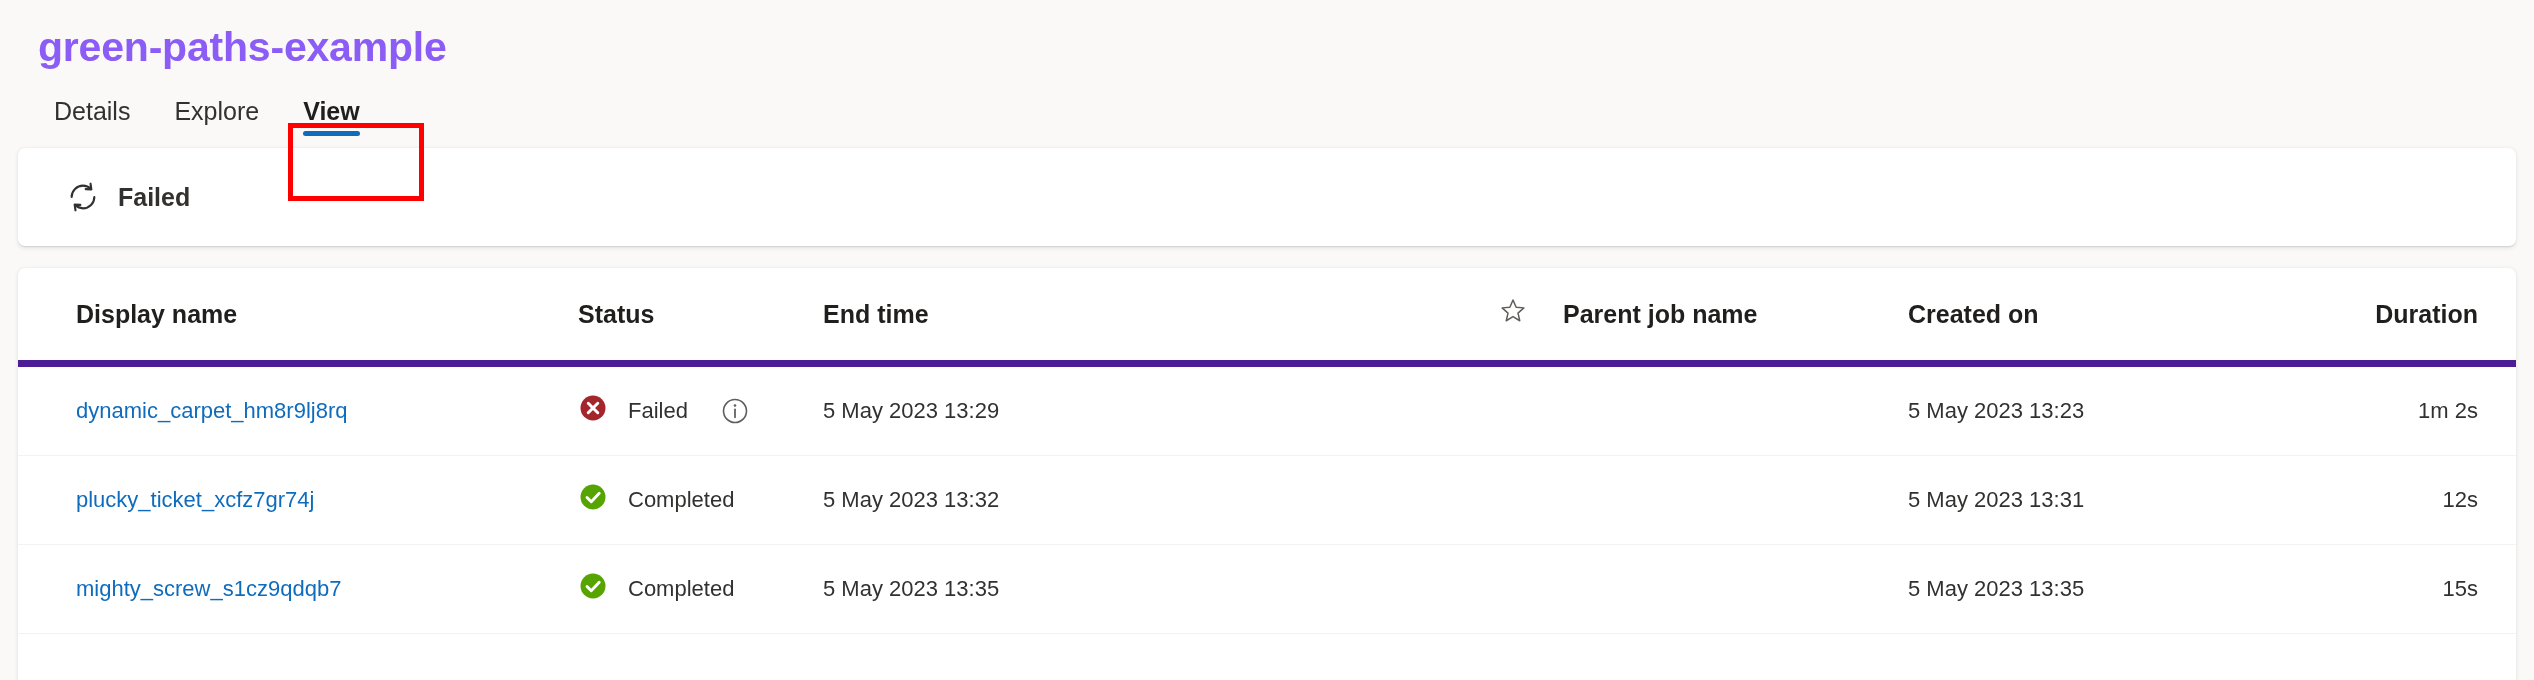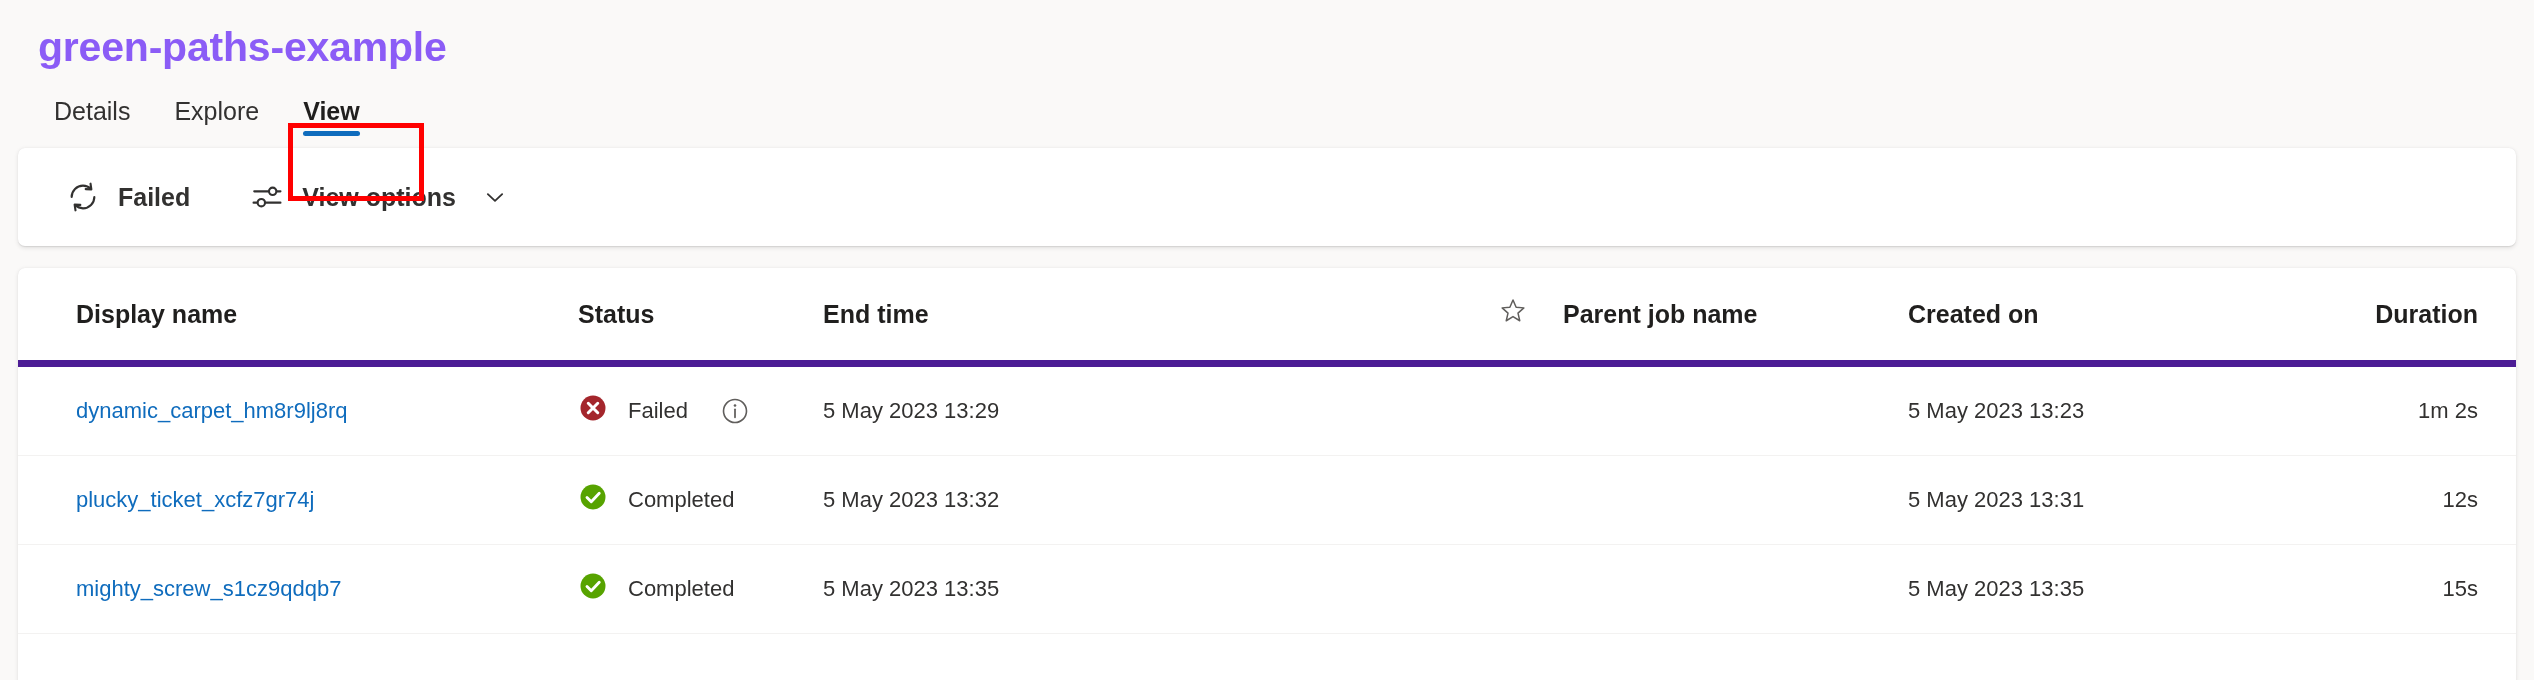--- a/index.html
+++ b/index.html
@@ -199,38 +199,20 @@
         <svg width="34" height="34" viewBox="0 0 24 24" fill="none" aria-hidden="true">
           <path d="M20 12a8 8 0 0 1-8 8 8 8 0 0 1-5.6-2.3" stroke="#323130" stroke-width="1.5" stroke-linecap="round"></path>
           <path d="M4 12a8 8 0 0 1 8-8 8 8 0 0 1 5.6 2.3" stroke="#323130" stroke-width="1.5" stroke-linecap="round"></path>
           <path d="M17.3 2.6 L17.9 6.6 L13.9 6.4" stroke="#323130" stroke-width="1.5" fill="none" stroke-linecap="round" stroke-linejoin="round"></path>
           <path d="M6.7 21.4 L6.1 17.4 L10.1 17.6" stroke="#323130" stroke-width="1.5" fill="none" stroke-linecap="round" stroke-linejoin="round"></path>
         </svg>
       </span>
       <span>Failed</span>
     </div>
 
-    <div class="cmd">
-      <span class="ic">
-        <svg width="34" height="34" viewBox="0 0 24 24" fill="none" aria-hidden="true">
-          <line x1="3" y1="8" x2="13" y2="8" stroke="#323130" stroke-width="1.5" stroke-linecap="round"></line>
-          <line x1="19" y1="8" x2="21.5" y2="8" stroke="#323130" stroke-width="1.5" stroke-linecap="round"></line>
-          <circle cx="16" cy="8" r="2.6" stroke="#323130" stroke-width="1.5" fill="#fff"></circle>
-          <line x1="11" y1="16" x2="21.5" y2="16" stroke="#323130" stroke-width="1.5" stroke-linecap="round"></line>
-          <line x1="2.5" y1="16" x2="5" y2="16" stroke="#323130" stroke-width="1.5" stroke-linecap="round"></line>
-          <circle cx="8" cy="16" r="2.6" stroke="#323130" stroke-width="1.5" fill="#fff"></circle>
-        </svg>
-      </span>
-      <span>View options</span>
-      <span class="caret">
-        <svg width="26" height="26" viewBox="0 0 20 20" fill="none" aria-hidden="true">
-          <path d="M4.5 7.8 L10 13 L15.5 7.8" stroke="#323130" stroke-width="1.4" fill="none" stroke-linecap="round" stroke-linejoin="round"></path>
-        </svg>
-      </span>
-    </div>
   </div>
 
   <div class="card tablecard">
     <table class="jobs">
       <thead>
         <tr>
           <th class="col-name">Display name</th>
           <th class="col-status">Status</th>
           <th class="col-end">End time</th>
           <th class="col-star">

